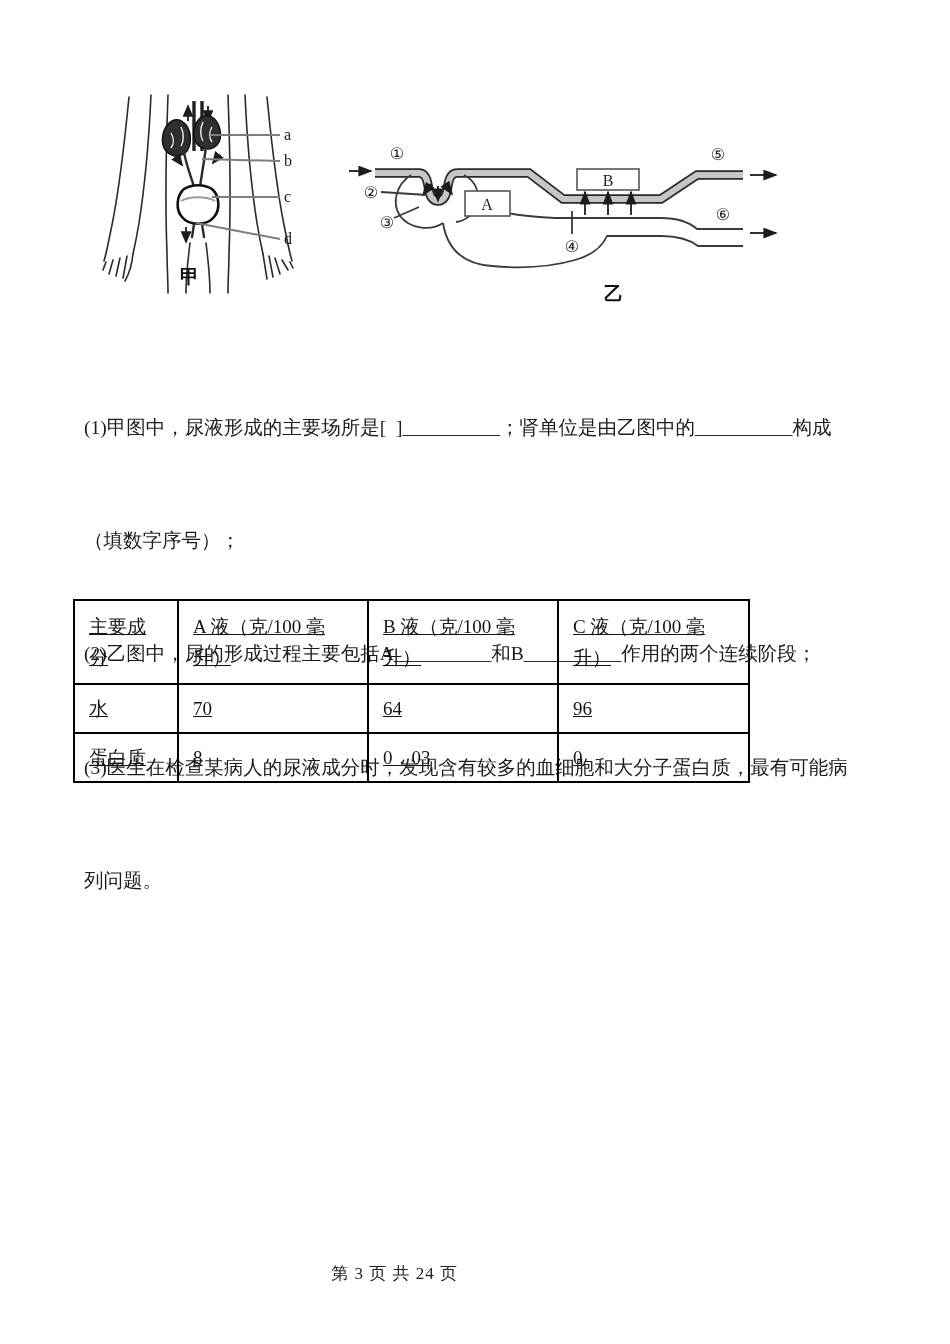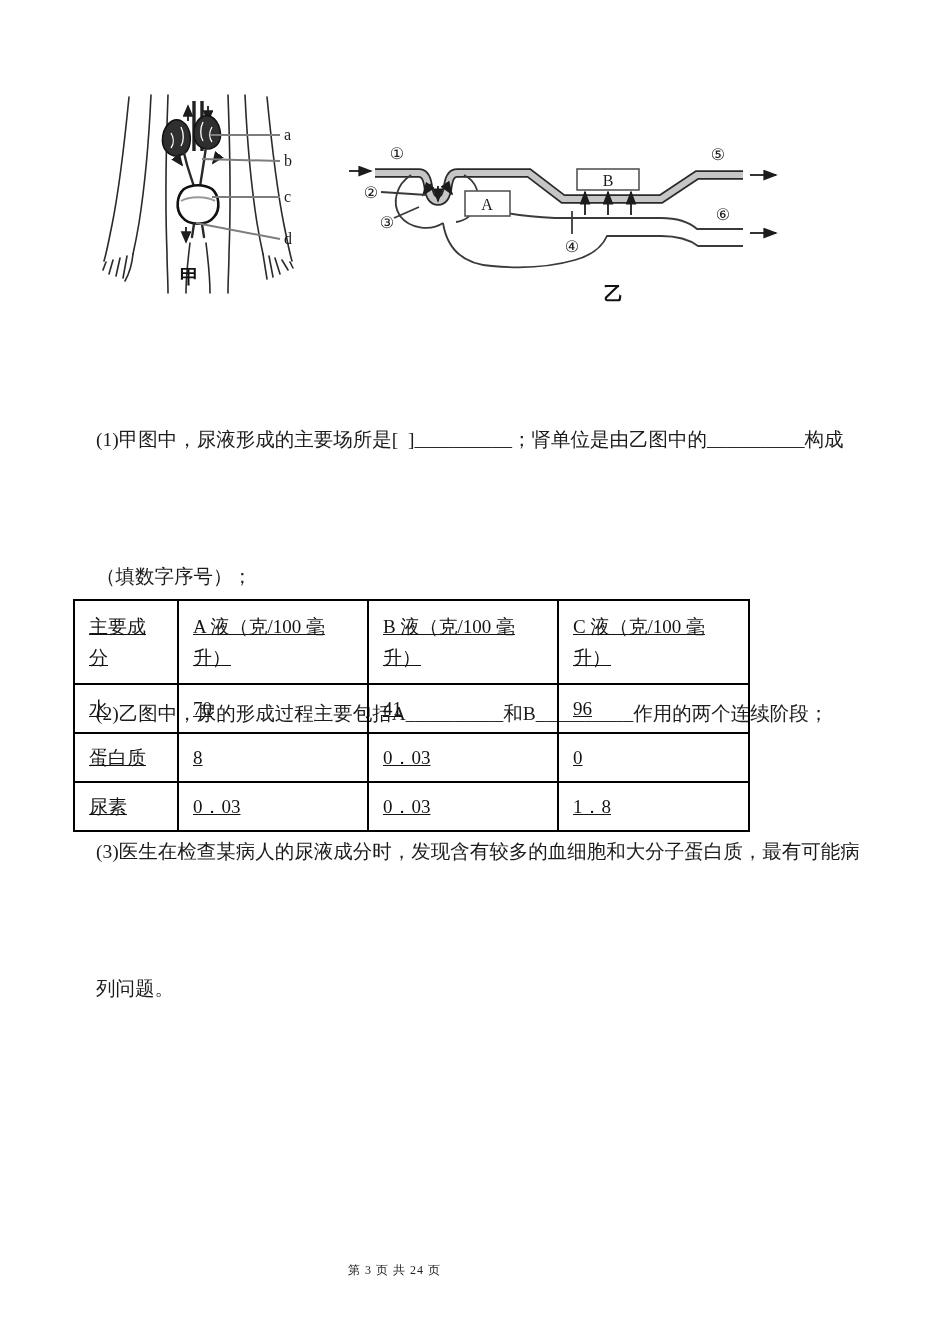--- a/index.html
+++ b/index.html
@@ -20,36 +20,36 @@
   .tube-outline{fill:none;stroke:#2a2a2a;stroke-width:9.5;}
   .tube-fill{fill:none;stroke:#c6c6c6;stroke-width:6;}
   .thin-tube{fill:none;stroke:#3a3a3a;stroke-width:1.8;}
   .arrow-ln{stroke:#1c1c1c;stroke-width:1.8;fill:none;}
   .box-rect{fill:#ffffff;stroke:#555;stroke-width:1.6;}
   
   .textblock{
     position:absolute;left:84px;top:333px;width:806px;
     font-size:19.5px;line-height:37.8px;white-space:pre-wrap;
   }
-  .textblock p{margin:12px;}
+  .textblock p{margin:0;}
   
   .comp-table{
     position:absolute;left:73px;top:599px;border-collapse:collapse;table-layout:fixed;
     font-size:19px;color:#141414;
   }
   .comp-table th,.comp-table td{
     border:2px solid #000;font-weight:normal;text-align:left;vertical-align:middle;
     padding:0 14px;line-height:31px;text-decoration:underline;
   }
   .comp-table thead tr{height:84px;}
   .comp-table tbody tr{height:49px;}
   
   .footer{
     position:absolute;left:0;width:789px;top:1262px;text-align:center;
-    font-size:12px;color:#222;letter-spacing:1px;
+    font-size:17px;color:#222;letter-spacing:1px;
   }
 </style>
 </head>
 <body>
 
 <div class="page">
 
   <div class="fig" id="fig-jia">
     <svg viewBox="0 0 200 205">
       <defs>
@@ -201,33 +201,27 @@
           <th>主要成分</th>
           <th>A 液（克/100 毫升）</th>
           <th>B 液（克/100 毫升）</th>
           <th>C 液（克/100 毫升）</th>
         </tr>
       </thead>
     <tbody>
         <tr>
           <td>水</td>
           <td>70</td>
-          <td>41</td>
+          <td>64</td>
           <td>96</td>
         </tr>
         <tr>
           <td>蛋白质</td>
           <td>8</td>
           <td>0．03</td>
           <td>0</td>
         </tr>
-        <tr>
-          <td>尿素</td>
-          <td>0．03</td>
-          <td>0．03</td>
-          <td>1．8</td>
-        </tr>
       </tbody>
   </table>
 
   <div class="footer">第 3 页 共 24 页</div>
 
 </div>
 
 </body></html>

